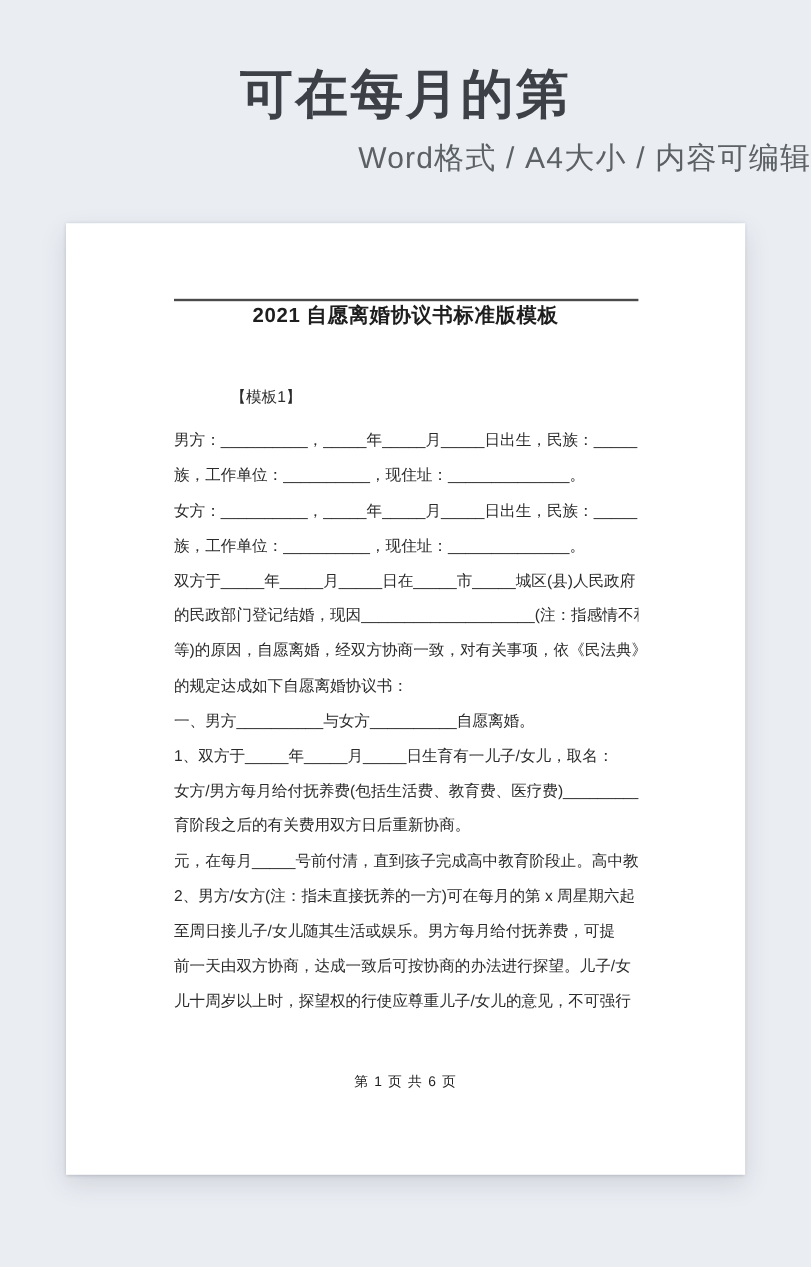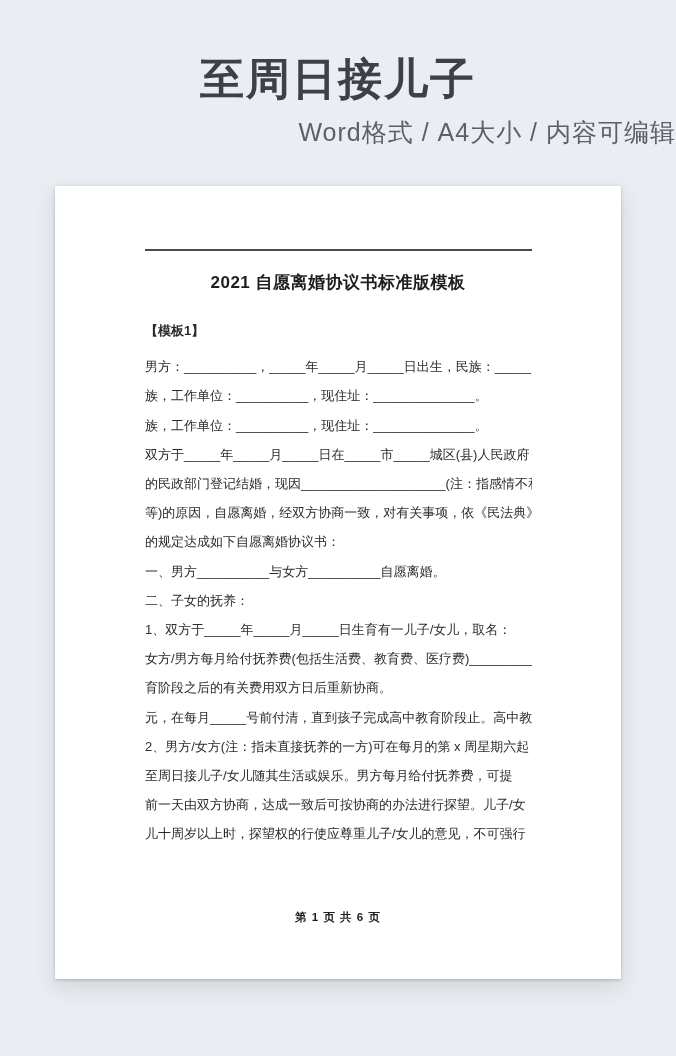--- a/index.html
+++ b/index.html
@@ -47,81 +47,82 @@
     left: 90px;
     right: 89px;
     top: 63px;
     border-top: 2px solid #4a4a4a;
     height: 0;
   }
   .doc-title {
     position: absolute;
     left: 0;
     right: 0;
-    top: 86px;
+    top: 66px;
     text-align: center;
     font-size: 17px;
     line-height: 21px;
     font-weight: bold;
     color: #1e1e1e;
     letter-spacing: 0.5px;
   }
   .doc-body {
     position: absolute;
     left: 90px;
     right: 89px;
     top: 130px;
     font-size: 13px;
     line-height: 29.2px;
     color: #2b2b2b;
   }
   .section-label {
     margin-bottom: 7px;
-    font-weight: bold;
+    font-weight: normal;
     white-space: nowrap;
+    margin-left: 47px;
   }
   .doc-line {
     white-space: nowrap;
     overflow: hidden;
   }
   .page-footer {
     position: absolute;
     left: 0;
     right: 0;
-    bottom: 54px;
+    bottom: 70px;
     text-align: center;
     font-size: 11.5px;
-    font-weight: bold;
+    font-weight: normal;
     color: #1e1e1e;
     letter-spacing: 1px;
   }
 </style>
 </head>
 <body>
 
 <div class="banner">
-  <div class="banner-title">至周日接儿子</div>
+  <div class="banner-title">可在每月的第</div>
   <div class="banner-subtitle">Word格式 / A4大小 / 内容可编辑</div>
 </div>
 
 <div class="page">
   <div class="doc-rule"></div>
   <div class="doc-title">2021 自愿离婚协议书标准版模板</div>
   <div class="doc-body">
     <div class="section-label">【模板1】</div>
     <div>
         <div class="doc-line">男方：__________，_____年_____月_____日出生，民族：_____</div>
         <div class="doc-line">族，工作单位：__________，现住址：______________。</div>
+        <div class="doc-line">女方：__________，_____年_____月_____日出生，民族：_____</div>
         <div class="doc-line">族，工作单位：__________，现住址：______________。</div>
         <div class="doc-line">双方于_____年_____月_____日在_____市_____城区(县)人民政府</div>
         <div class="doc-line">的民政部门登记结婚，现因____________________(注：指感情不和</div>
         <div class="doc-line">等)的原因，自愿离婚，经双方协商一致，对有关事项，依《民法典》</div>
         <div class="doc-line">的规定达成如下自愿离婚协议书：</div>
         <div class="doc-line">一、男方__________与女方__________自愿离婚。</div>
-        <div class="doc-line">二、子女的抚养：</div>
         <div class="doc-line">1、双方于_____年_____月_____日生育有一儿子/女儿，取名：</div>
         <div class="doc-line">女方/男方每月给付抚养费(包括生活费、教育费、医疗费)__________</div>
         <div class="doc-line">育阶段之后的有关费用双方日后重新协商。</div>
         <div class="doc-line">元，在每月_____号前付清，直到孩子完成高中教育阶段止。高中教</div>
         <div class="doc-line">2、男方/女方(注：指未直接抚养的一方)可在每月的第 x 周星期六起</div>
         <div class="doc-line">至周日接儿子/女儿随其生活或娱乐。男方每月给付抚养费，可提</div>
         <div class="doc-line">前一天由双方协商，达成一致后可按协商的办法进行探望。儿子/女</div>
         <div class="doc-line">儿十周岁以上时，探望权的行使应尊重儿子/女儿的意见，不可强行</div>
       </div>
   </div>

